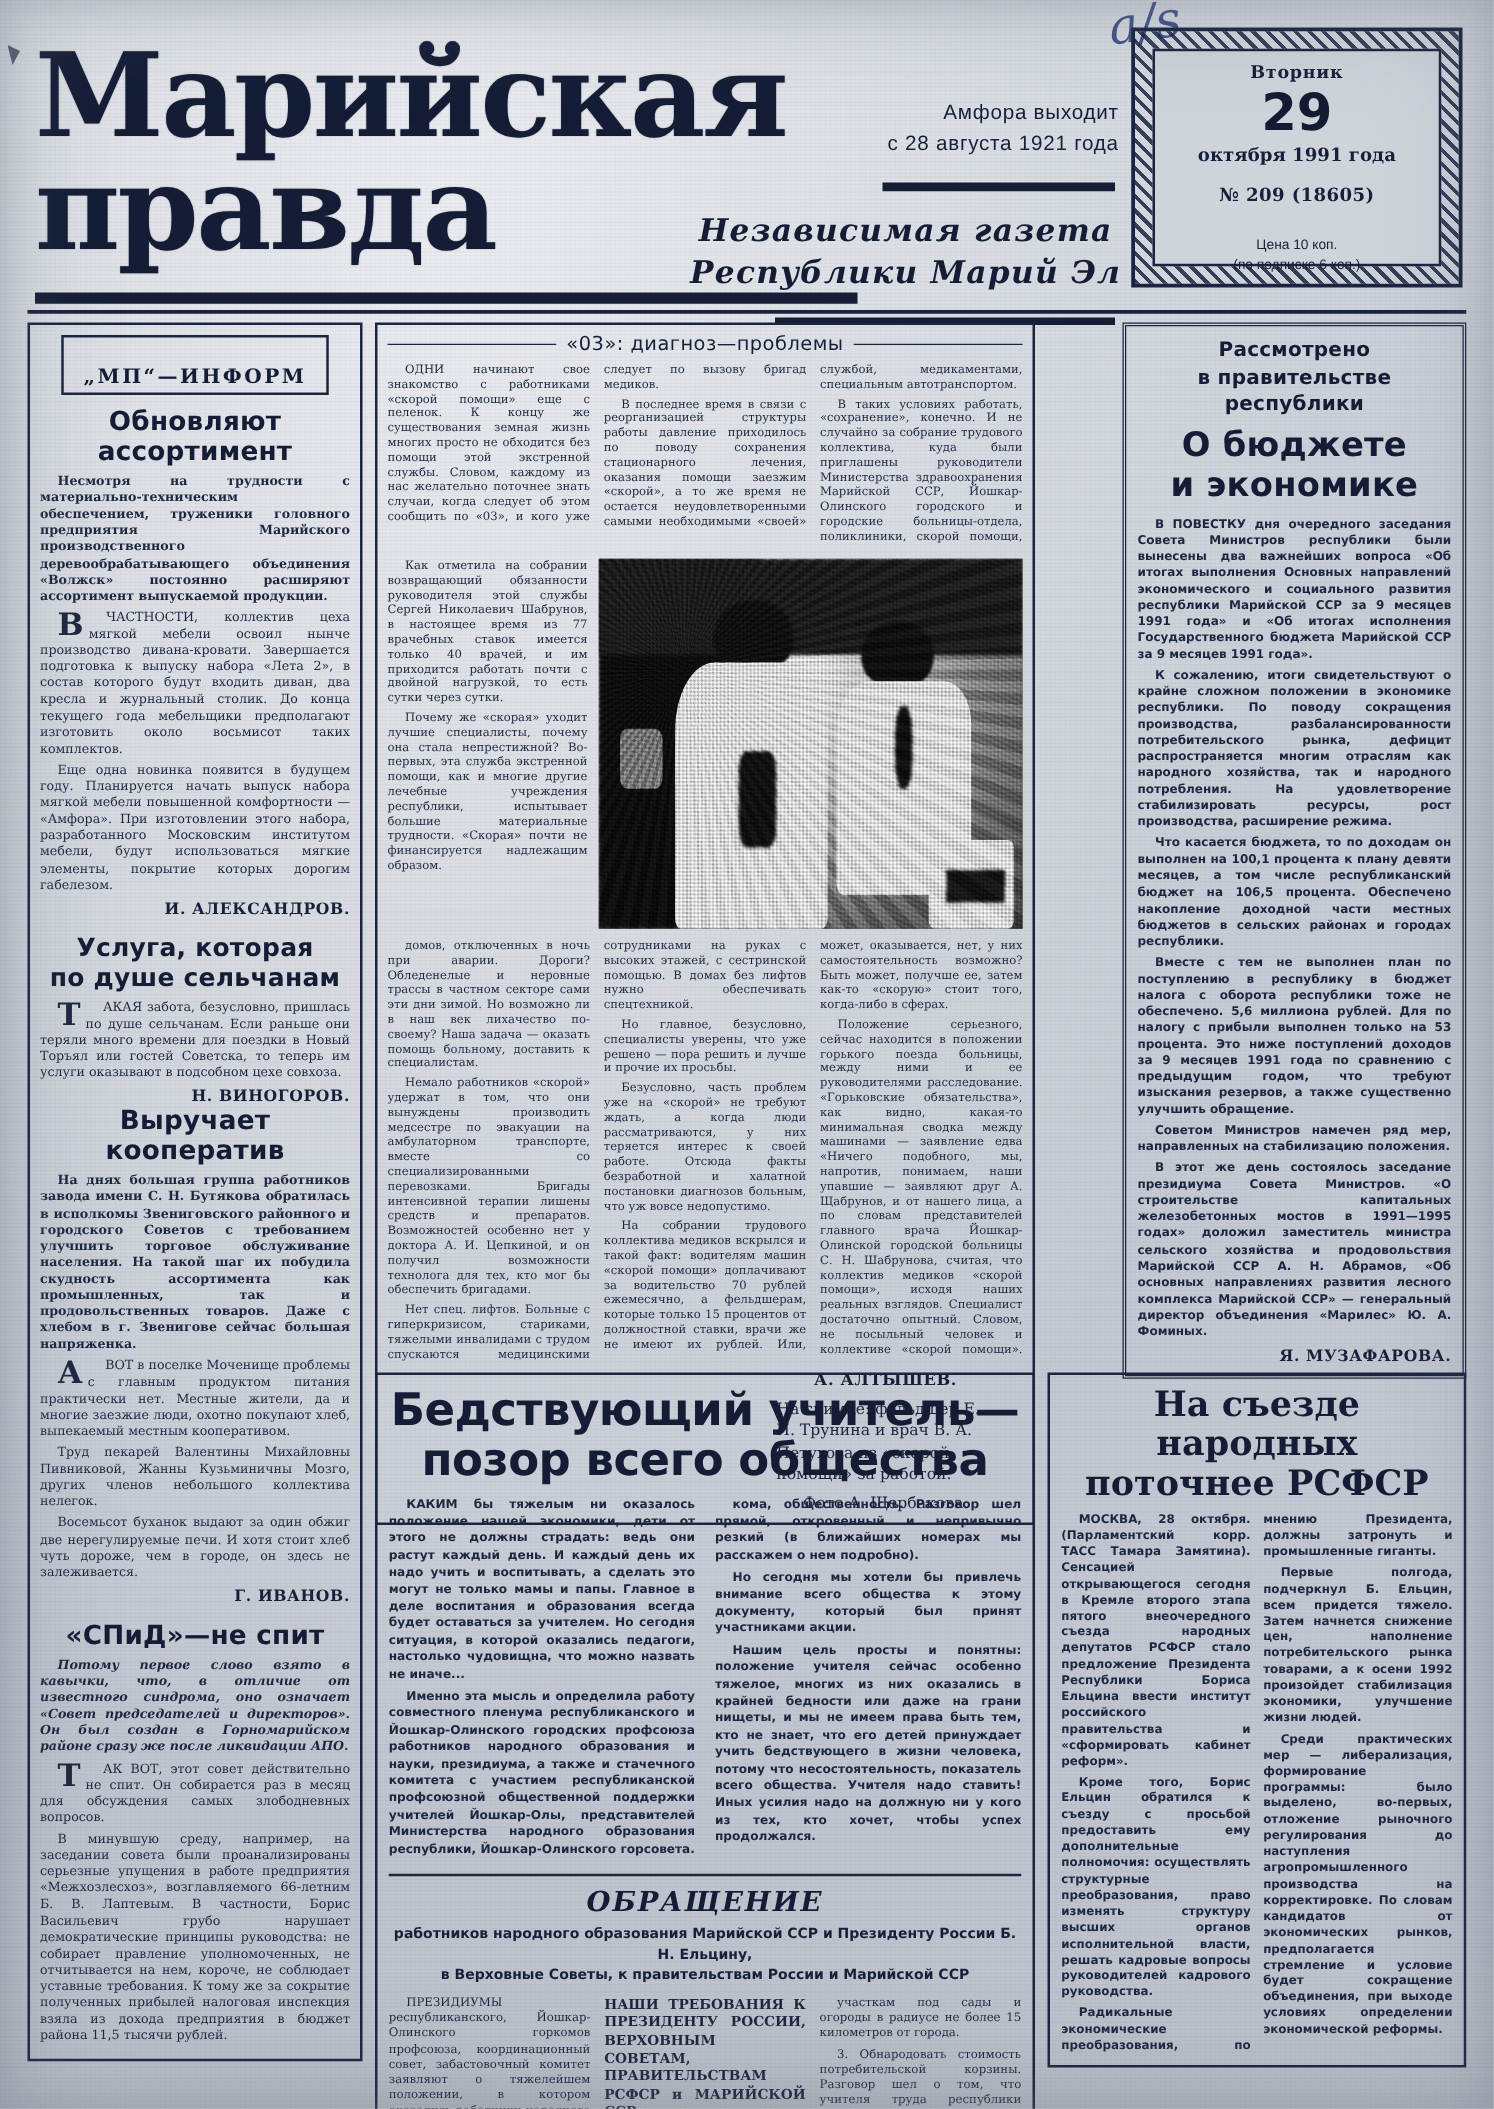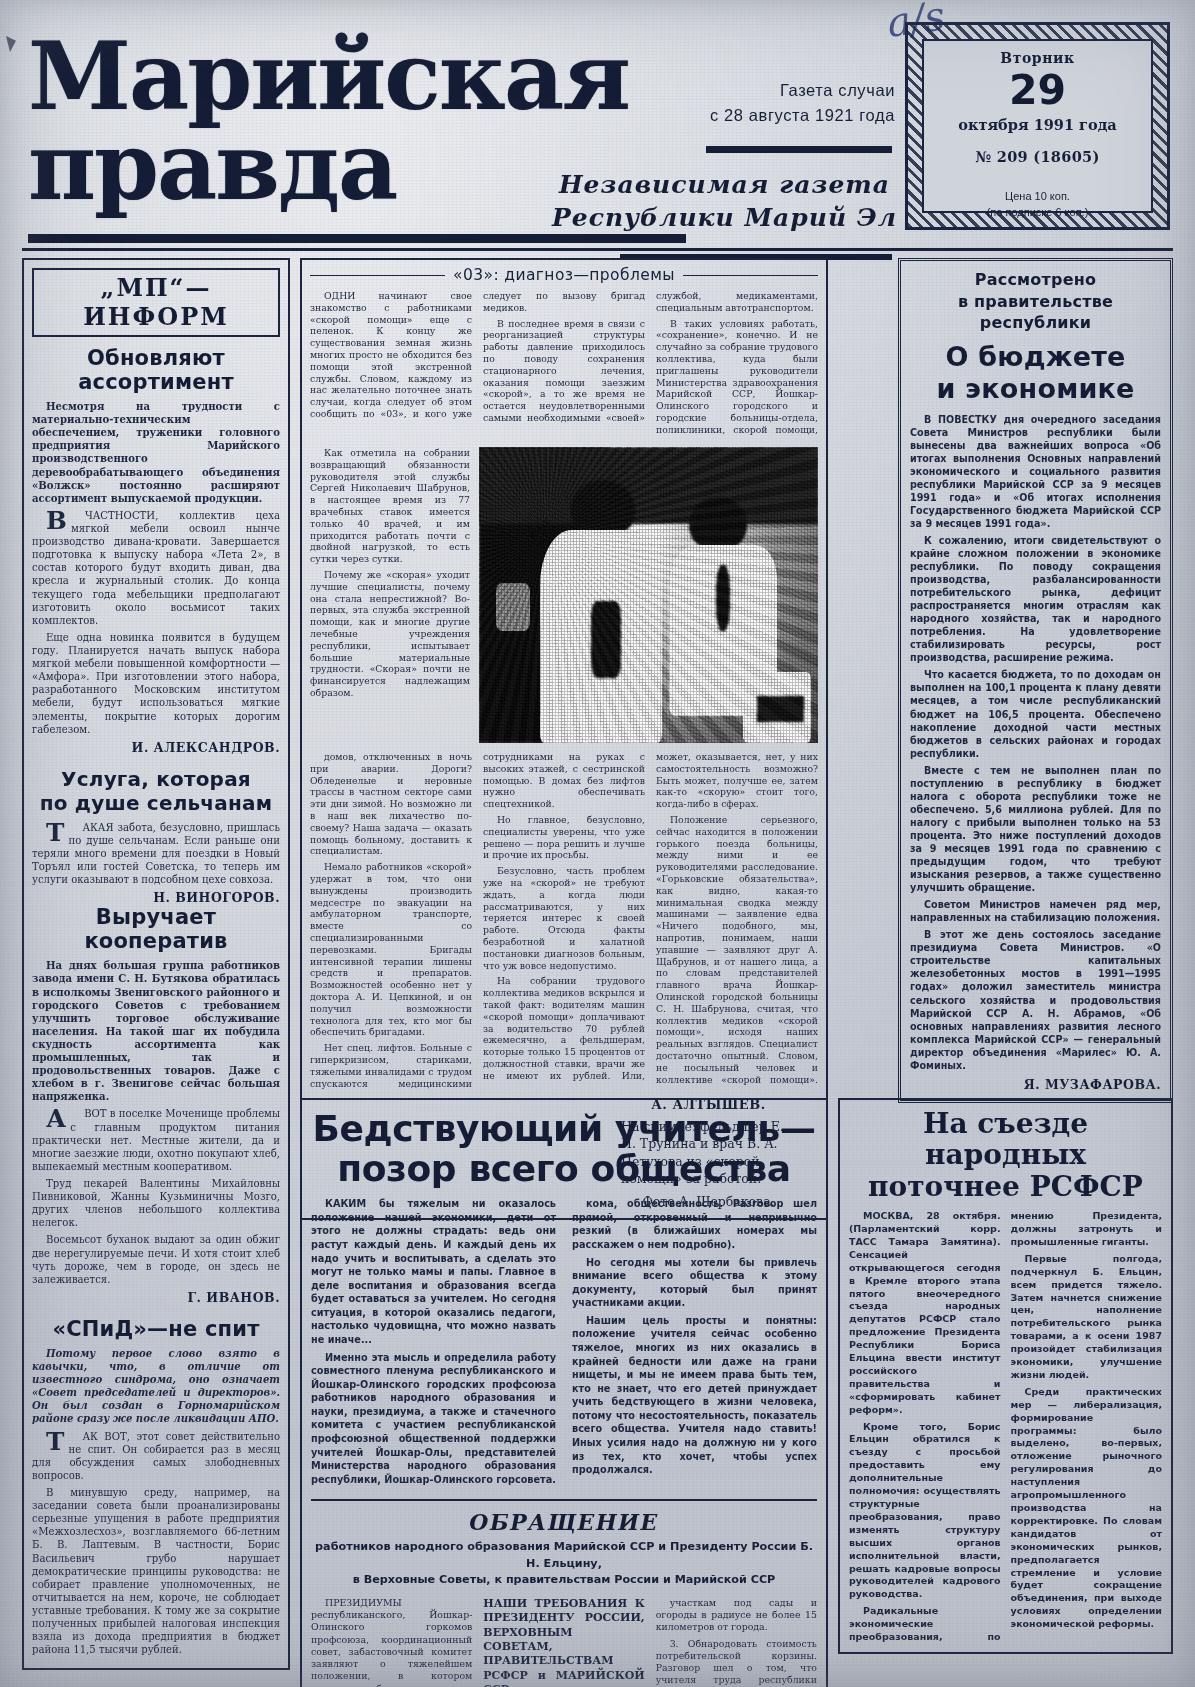--- a/index.html
+++ b/index.html
@@ -99,22 +99,22 @@
   .price { font-size:11px; line-height:1.45; text-align:center; color:#17203a; margin-top:9px; }
 
   
   .band-rule { position:absolute; left:22px; width:1151px; background:#18223c; }
 
   
   .col { position:absolute; }
   .boxed { border:2px solid #1b2540; padding:7px 9px; }
 
   .kicker-box {
-    display:inline-block; border:2px solid #1b2540; padding:3px 16px 4px;
-    font-family:"DejaVu Serif",serif; font-weight:700; font-size:24px; letter-spacing:2px;
+    display:inline-block; border:2px solid #1b2540; padding:21px 16px 4px;
+    font-family:"DejaVu Serif",serif; font-weight:700; font-size:16px; letter-spacing:2px;
     color:#141d35;
   }
   .hl {
     font-family:"DejaVu Sans", sans-serif; font-weight:700;
     color:#141d35; text-align:center; letter-spacing:.2px;
   }
   .hl-serif {
     font-family:"DejaVu Serif", serif; font-weight:700;
     color:#141d35; text-align:center;
   }
@@ -171,21 +171,21 @@
 <div class="handwrite">a/s</div>
 <div class="hw-mark2"></div>
 
 <div id="masthead">
   <div class="mast-title">
     <span>Марийская</span>
     <span class="l2">правда</span>
   </div>
   <div class="mast-rule"></div>
   <div class="founded">
-    <div>Газета случаи</div>
+    <div>Амфора выходит</div>
     <div>с 28 августа 1921 года</div>
   </div>
   <div class="sub-rule"></div>
   <div class="indep">
     <div>Независимая   газета</div>
     <div>Республики  Марий  Эл</div>
   </div>
   <div class="sub-rule2"></div>
 </div>
 
@@ -388,19 +388,19 @@
 <div class="col" style="left:838px; top:1098px; width:335px;">
   <div class="boxed" style="padding:8px 9px 8px;">
     <div class="hl-serif" style="font-size:28px; line-height:1.12; margin-bottom:8px;">
       <div>На съезде народных</div>
       <div>поточнее РСФСР</div>
     </div>
     <div class="bt sans two-col" style="font-size:9.5px; line-height:1.36; font-weight:700;">
       <p>МОСКВА, 28 октября. (Парламентский корр. ТАСС Тамара Замятина). Сенсацией открывающегося сегодня в Кремле второго этапа пятого внеочередного съезда народных депутатов РСФСР стало предложение Президента Республики Бориса Ельцина ввести институт российского правительства и «сформировать кабинет реформ».</p>
       <p>Кроме того, Борис Ельцин обратился к съезду с просьбой предоставить ему дополнительные полномочия: осуществлять структурные преобразования, право изменять структуру высших органов исполнительной власти, решать кадровые вопросы руководителей кадрового руководства.</p>
       <p>Радикальные экономические преобразования, по мнению Президента, должны затронуть и промышленные гиганты.</p>
-      <p>Первые полгода, подчеркнул Б. Ельцин, всем придется тяжело. Затем начнется снижение цен, наполнение потребительского рынка товарами, а к осени 1987 произойдет стабилизация экономики, улучшение жизни людей.</p>
+      <p>Первые полгода, подчеркнул Б. Ельцин, всем придется тяжело. Затем начнется снижение цен, наполнение потребительского рынка товарами, а к осени 1992 произойдет стабилизация экономики, улучшение жизни людей.</p>
       <p>Среди практических мер — либерализация, формирование программы: было выделено, во-первых, отложение рыночного регулирования до наступления агропромышленного производства на корректировке. По словам кандидатов от экономических рынков, предполагается стремление и условие будет сокращение объединения, при выходе условиях определении экономической реформы.</p>
     </div>
   </div>
 </div>
 
 <div id="vign"></div>
 
 </body></html>

